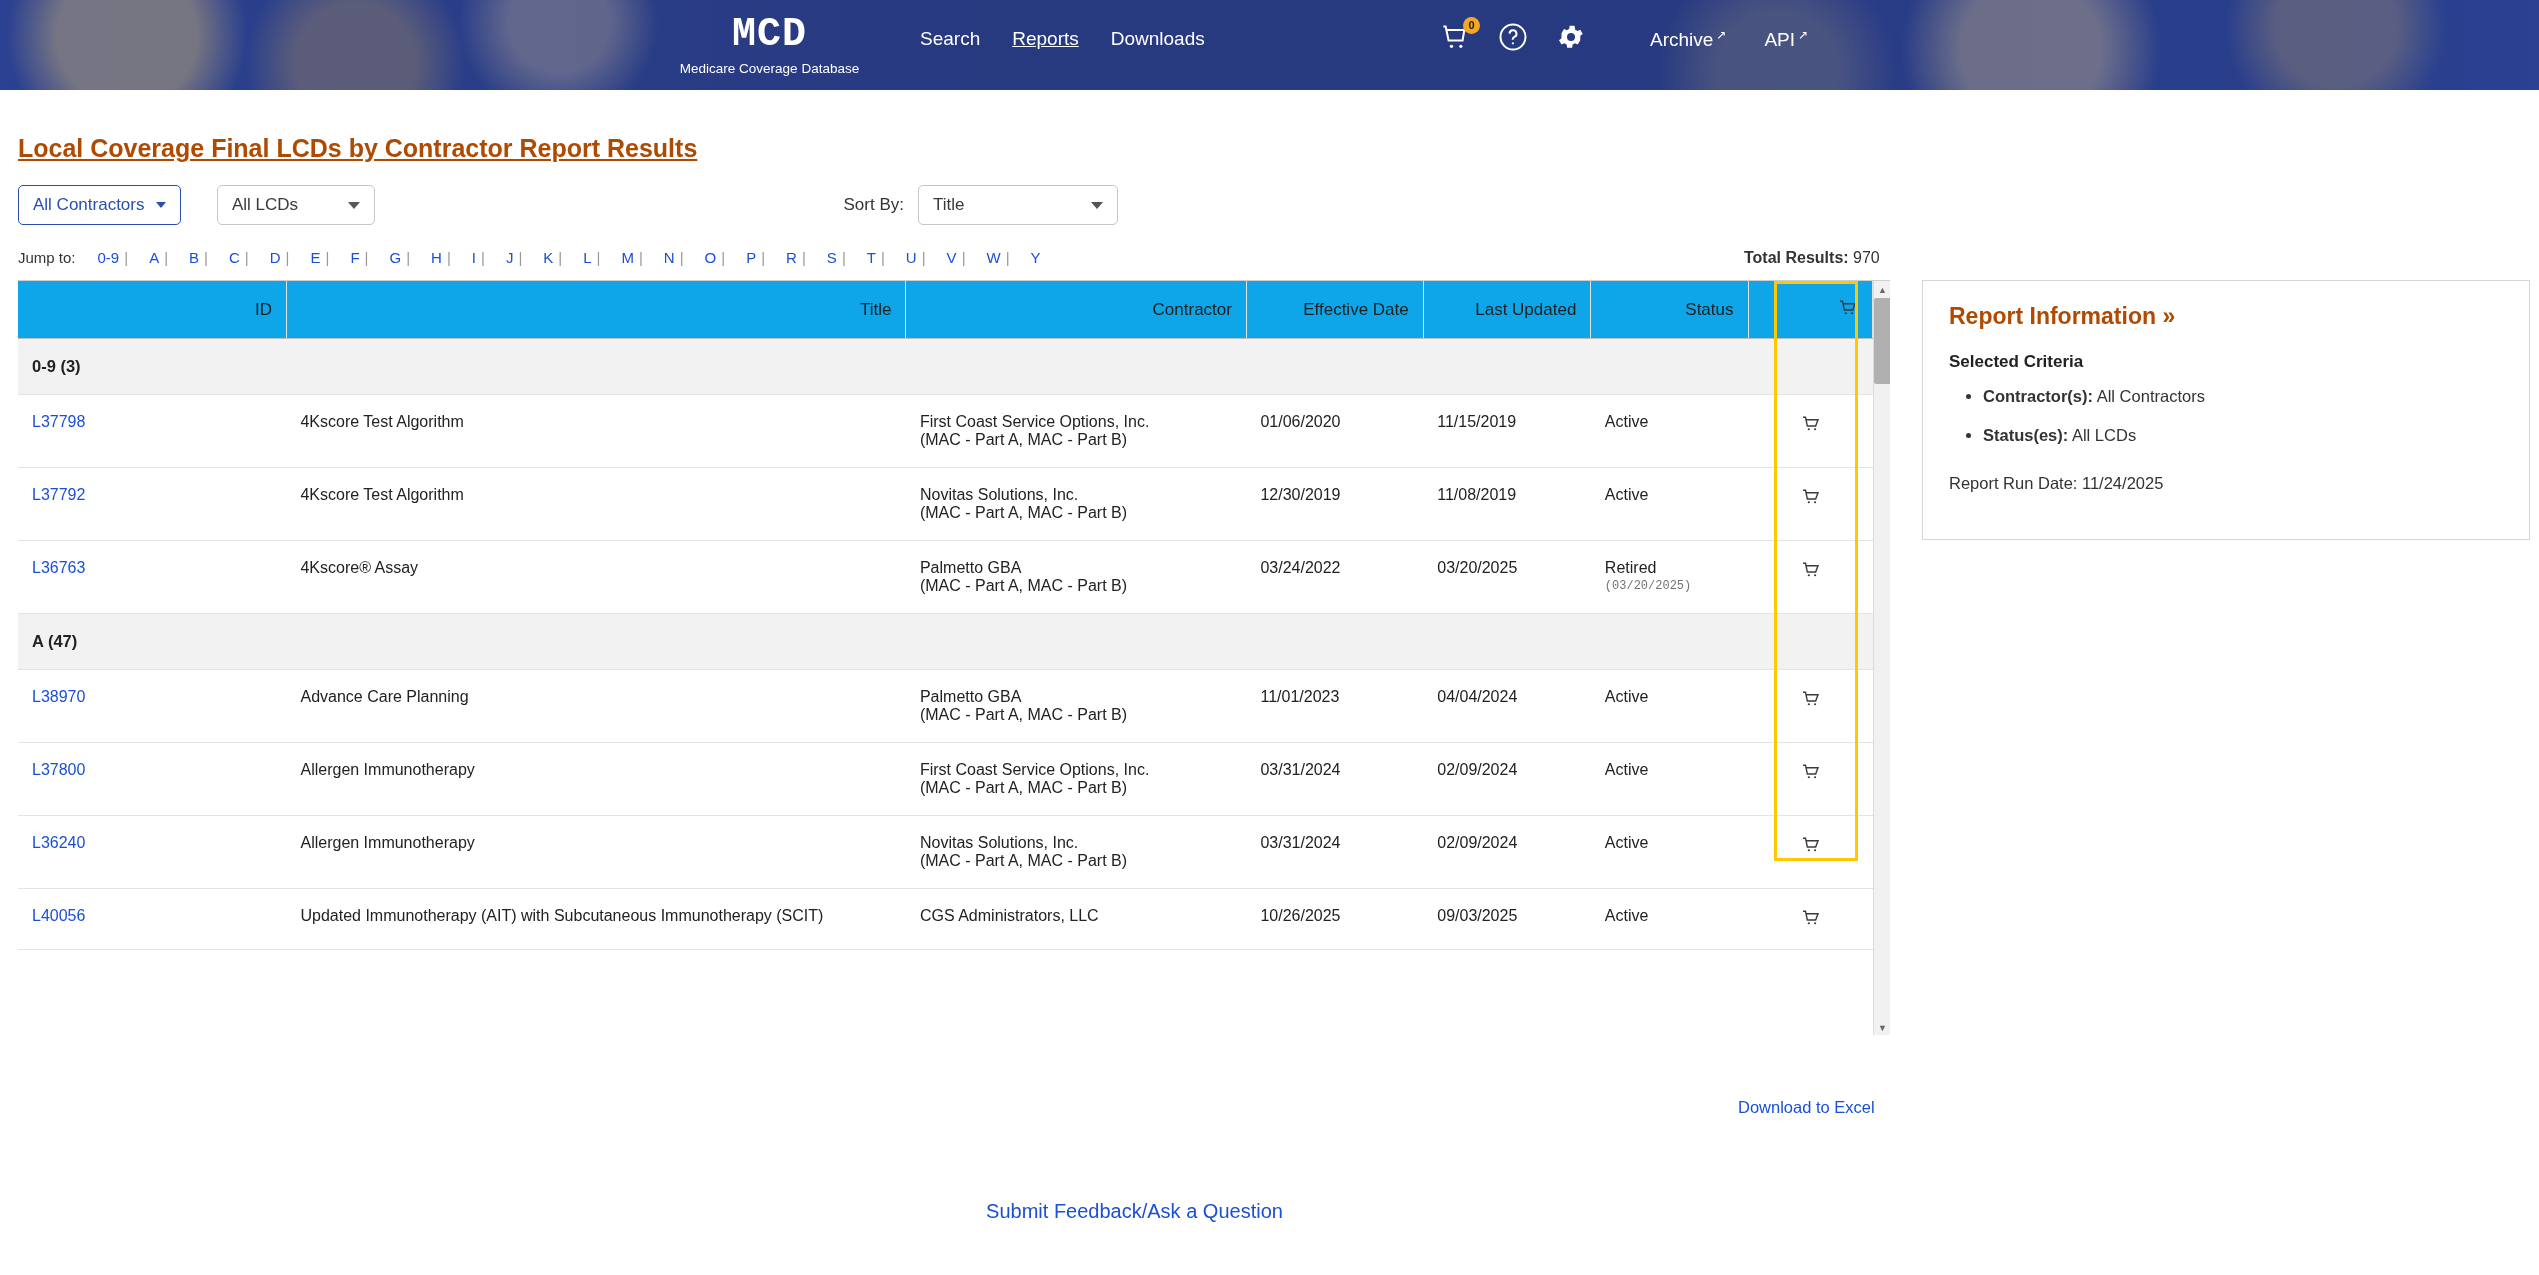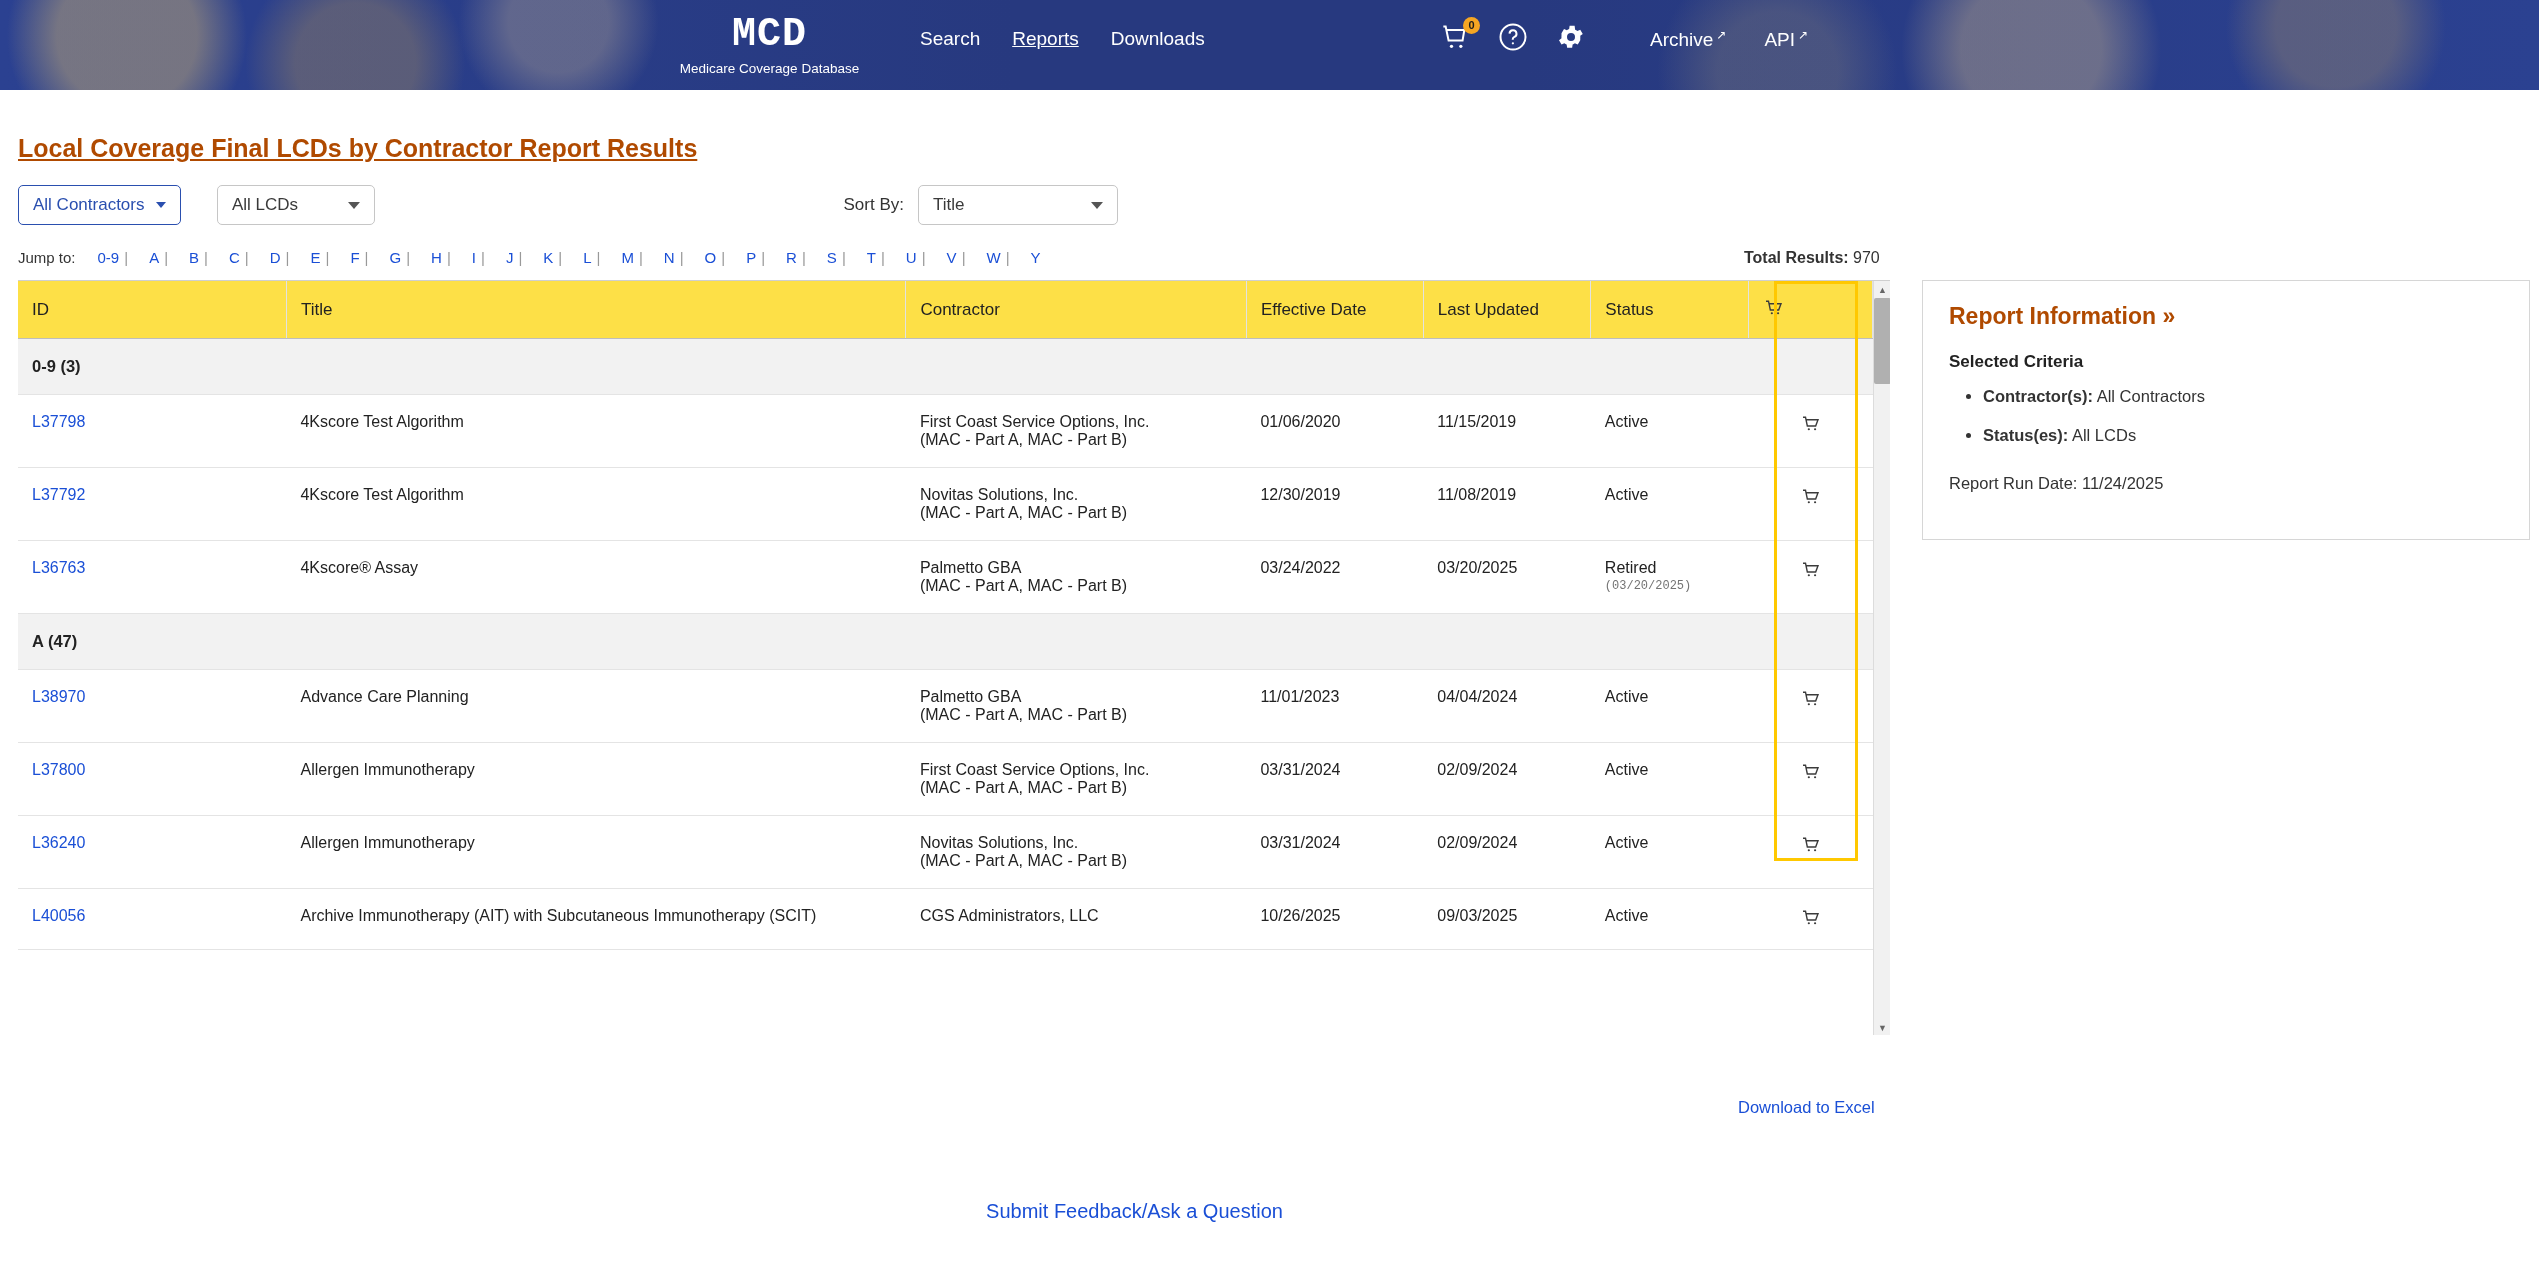--- a/index.html
+++ b/index.html
@@ -206,29 +206,29 @@
     overflow: hidden;
     border-top: 1px solid #cfcfcf;
   }
   table.lcd {
     border-collapse: collapse;
     width: 1855px;
     table-layout: fixed;
     font-size: 16px;
   }
   table.lcd th {
-    text-align: left;
+    text-align: right;
     font-weight: normal;
     color: #222;
     font-size: 17px;
     padding: 16px 14px;
     border-bottom: 1px solid #bdbdbd;
     border-right: 1px solid #e2e2e2;
     vertical-align: middle;
-    background: #fde047;
+    background: #0ea5e9;
   }
   table.lcd td {
     padding: 18px 14px;
     border-bottom: 1px solid #e4e4e4;
     vertical-align: top;
     color: #222;
   }
   .col-id { width: 205px; }
   .col-title { width: 473px; }
   .col-contractor { width: 260px; }
@@ -521,21 +521,21 @@
               <td>02/09/2024</td>
               <td><span>Active</span></td>
               <td class="cart-cell"><span class="cart-ico"><svg width="21" height="20" viewBox="0 0 24 24" fill="none" stroke="#3b3b3b" stroke-width="1.7">
                     <path d="M3 5h3l2.2 10.5h10L21 8H7"></path>
                     <circle cx="10" cy="19.5" r="1.3" fill="#3b3b3b" stroke="none"></circle>
                     <circle cx="17.5" cy="19.5" r="1.3" fill="#3b3b3b" stroke="none"></circle>
                   </svg></span></td>
             </tr>
             <tr>
               <td class="id"><a href="#">L40056</a></td>
-              <td>Archive Immunotherapy (AIT) with Subcutaneous Immunotherapy (SCIT)</td>
+              <td>Updated Immunotherapy (AIT) with Subcutaneous Immunotherapy (SCIT)</td>
               <td><span>CGS Administrators, LLC</span></td>
               <td>10/26/2025</td>
               <td>09/03/2025</td>
               <td><span>Active</span></td>
               <td class="cart-cell"><span class="cart-ico"><svg width="21" height="20" viewBox="0 0 24 24" fill="none" stroke="#3b3b3b" stroke-width="1.7">
                     <path d="M3 5h3l2.2 10.5h10L21 8H7"></path>
                     <circle cx="10" cy="19.5" r="1.3" fill="#3b3b3b" stroke="none"></circle>
                     <circle cx="17.5" cy="19.5" r="1.3" fill="#3b3b3b" stroke="none"></circle>
                   </svg></span></td>
             </tr>

